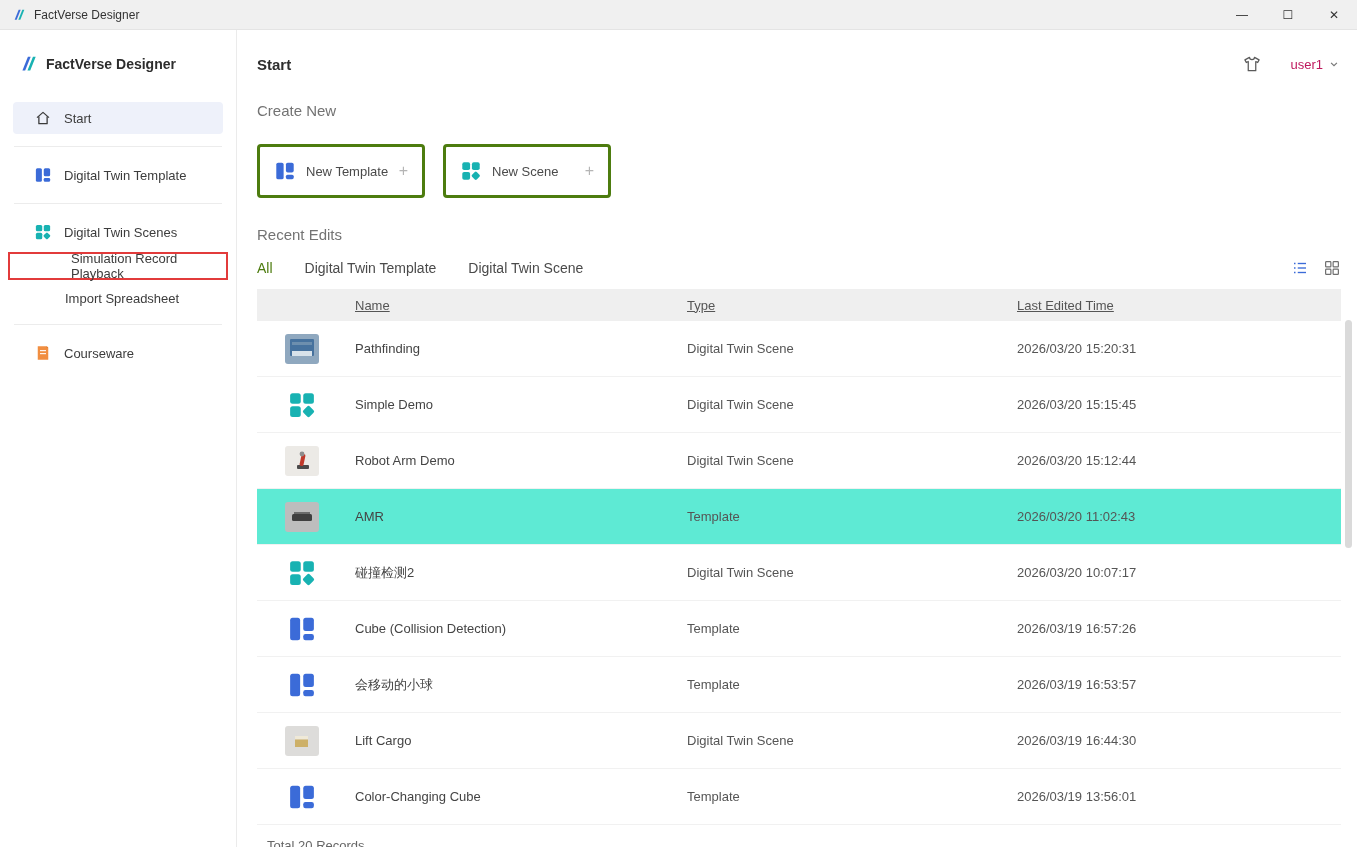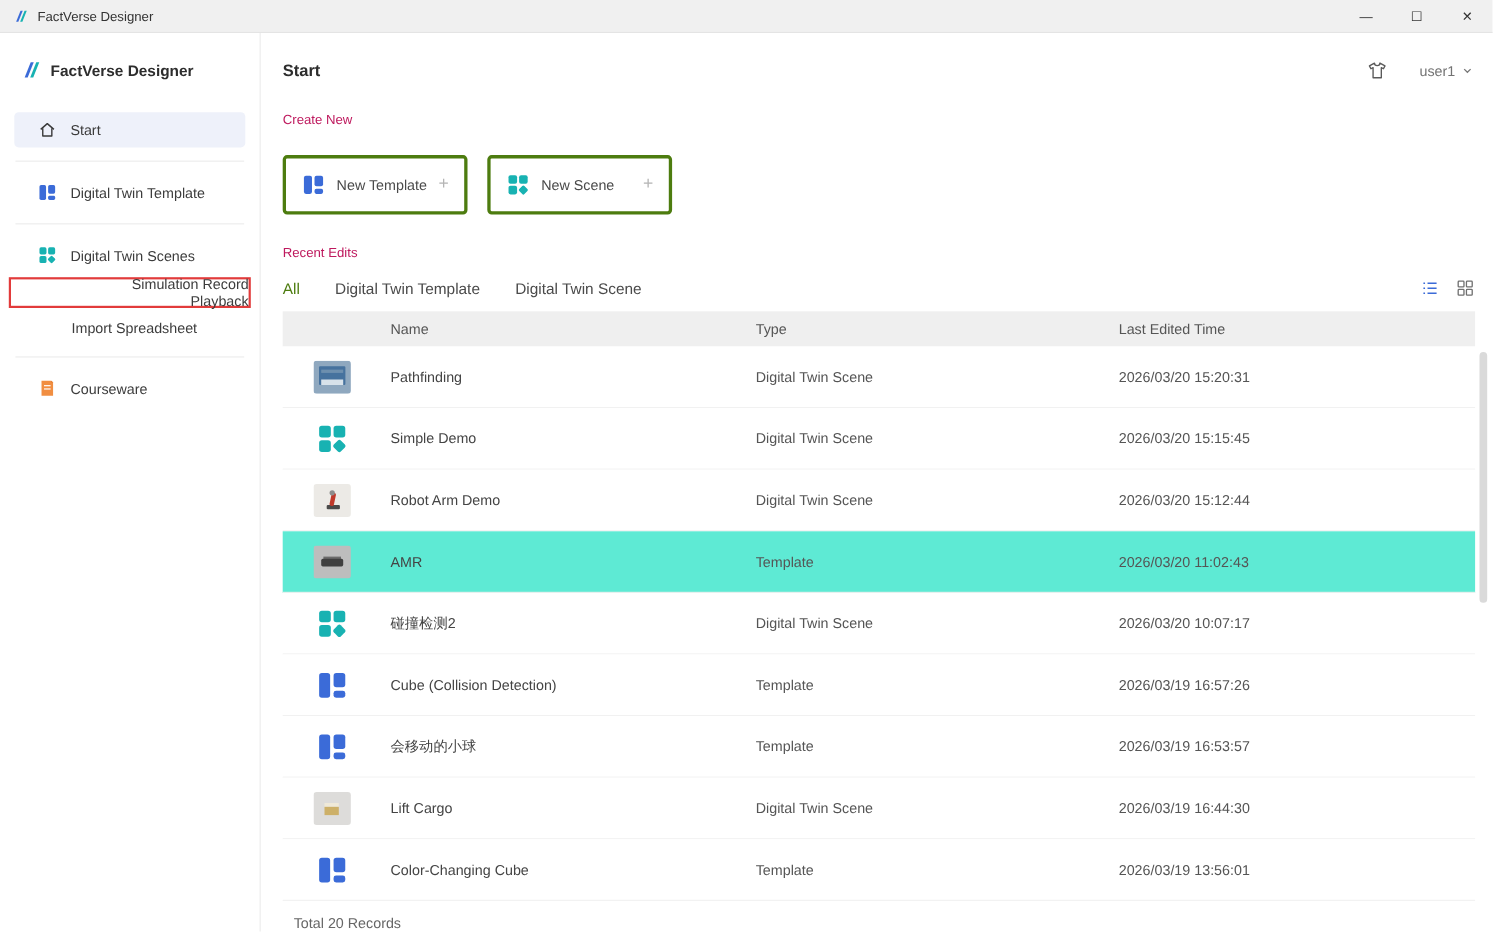--- a/index.html
+++ b/index.html
@@ -25,54 +25,54 @@
   .brand-icon { width:22px; height:22px; }
   .brand-icon svg { width:100%; height:100%; display:block; }
   .brand-text { font-size:14px; font-weight:bold; color:#2d2d2d; margin-left:8px; }
   .menu { padding-top:18px; font-size:13px; color:#3c3c3c; }
   .menu-item { height:32px; margin:2px 13px; display:flex; align-items:center; padding-left:21px; border-radius:4px; cursor:pointer; }
   .menu-item.active { background:#eef1fa; }
   .mi-icon { width:18px; height:18px; margin-right:12px; flex-shrink:0; }
   .mi-icon svg { width:100%; height:100%; display:block; }
   .divider { border-top:1px solid #ececec; margin:12px 14px; }
   .menu-subitem { height:28px; margin:4px 13px; display:flex; align-items:center; padding-left:52px; cursor:pointer; }
-  .menu-subitem.annotated { margin:4px 8px; padding-left:88px; border:2px solid #e23b3b;text-align:right; }
+  .menu-subitem.annotated { margin:4px 8px; padding-left:61px; border:2px solid #e23b3b; }
 
   
   .main { flex:1; position:relative; padding:24px 16px 0 20px; min-width:0; }
   .main-header { display:flex; align-items:center; }
   .page-title { font-size:15px; font-weight:bold; color:#2d2d2d; }
   .header-right { margin-left:auto; display:flex; align-items:center; }
   .hicon { width:20px; height:20px; display:inline-block; cursor:pointer; }
   .hicon svg { width:100%; height:100%; display:block; }
-  .username { font-size:13px; color:#737373; margin-left:28px; cursor:pointer; }
+  .username { font-size:13px; color:#be185d; margin-left:28px; cursor:pointer; }
   .chev { width:14px; height:14px; margin-left:4px; cursor:pointer; }
   .chev svg { width:100%; height:100%; display:block; }
 
-  .section-label { font-size:12px; color:#be185d; margin-top:28px; }
+  .section-label { font-size:15px; color:#737373; margin-top:28px; }
 
   
   .cards { display:flex; gap:18px; margin-top:13px; }
   .card { width:168px; height:54px; border:3px solid #4d7c0f; border-radius:4px; display:flex; align-items:center; padding:0 14px; cursor:pointer; background:#fff;margin-top:12px; }
   .card-icon { width:22px; height:22px; flex-shrink:0; }
   .card-icon svg { width:100%; height:100%; display:block; }
   .card-label { font-size:13px; color:#4a4a4a; margin-left:10px; }
   .card-plus { margin-left:auto; color:#b5b5b5; font-size:16px; }
 
   
   .recent-label { }
   .tabs-row { display:flex; align-items:center; margin-top:16px; }
   .tab { font-size:14px; color:#4a4a4a; margin-right:32px; cursor:pointer; }
   .tab.active { color:#4d7c0f; }
   .view-toggles { margin-left:auto; display:flex; align-items:center; gap:14px; }
   .vicon { width:18px; height:18px; cursor:pointer; }
   .vicon svg { width:100%; height:100%; display:block; }
 
   .table { margin-top:12px; }
-  .thead { display:grid; grid-template-columns:98px 332px 330px 1fr; height:32px; align-items:center; background:#efefef; font-size:13px; color:#555; }
+  .thead { display:grid; grid-template-columns:98px 332px 330px 1fr; height:32px; align-items:center; background:#efefef; font-size:13px; color:#555;text-decoration:underline; }
   .trow { display:grid; grid-template-columns:98px 332px 330px 1fr; height:56px; align-items:center; border-bottom:1px solid #f1f1f1; font-size:13px; cursor:pointer; background:#fff; }
   .trow.highlight { background:#5eead4; }
   .cell-icon { padding-left:28px; display:flex; align-items:center; }
   .row-icon { width:34px; height:30px; display:inline-block; }
   .row-icon svg { width:100%; height:100%; display:block; }
   .cell-name { color:#444; }
   .cell-type, .cell-time { color:#555; }
 
   .table-footer { height:40px; display:flex; align-items:center; padding-left:10px; font-size:13px; color:#666; }
 

